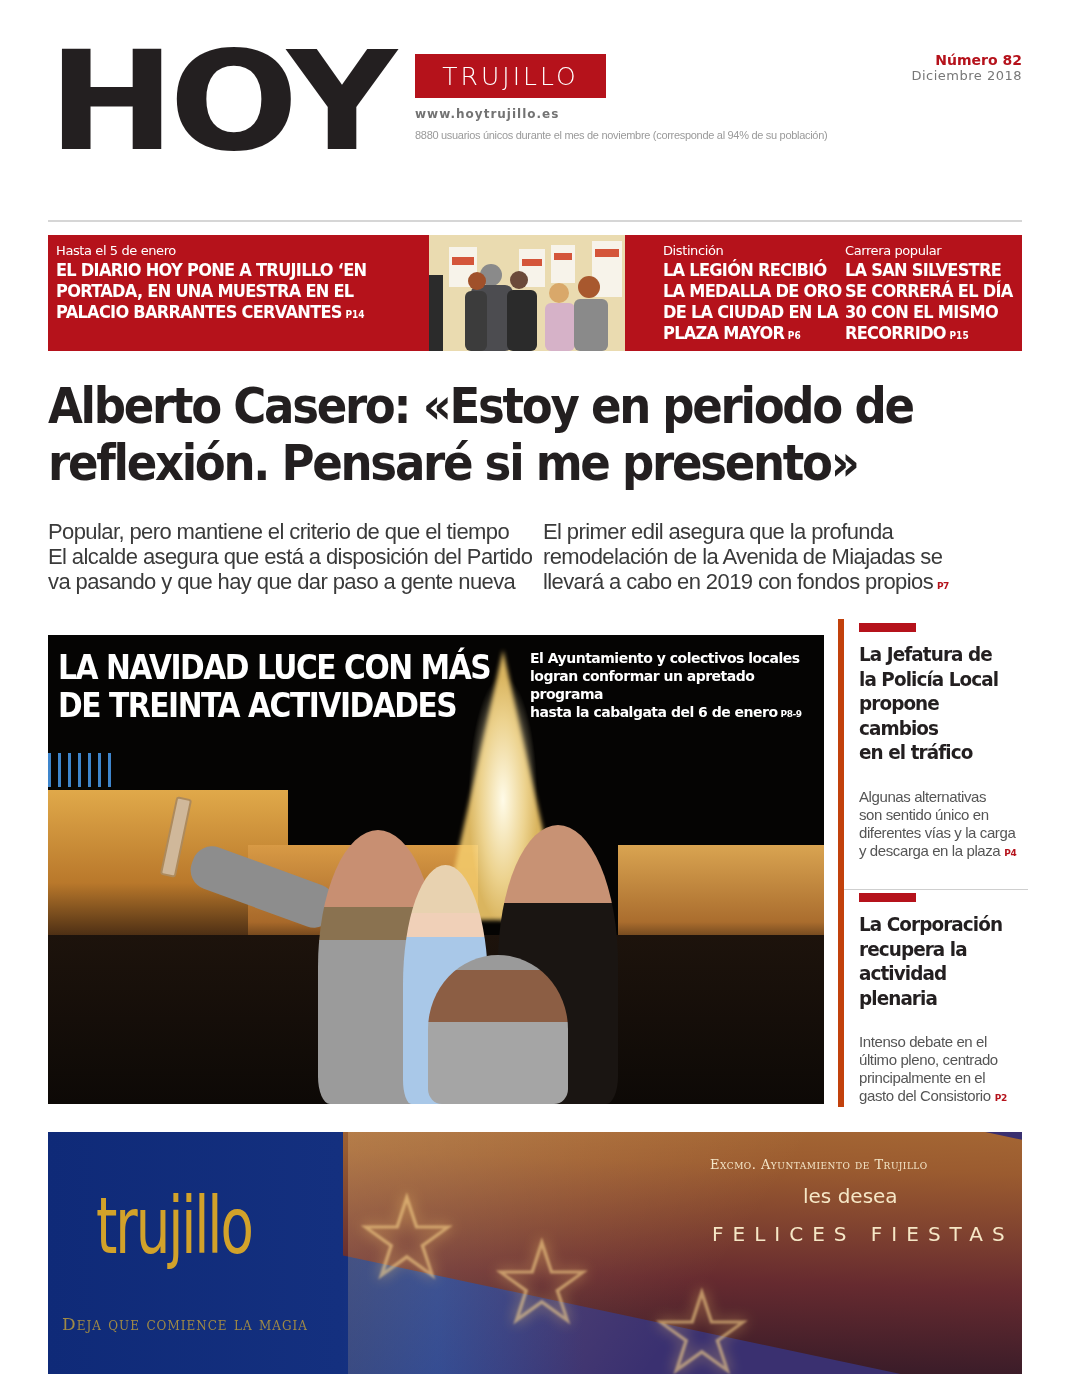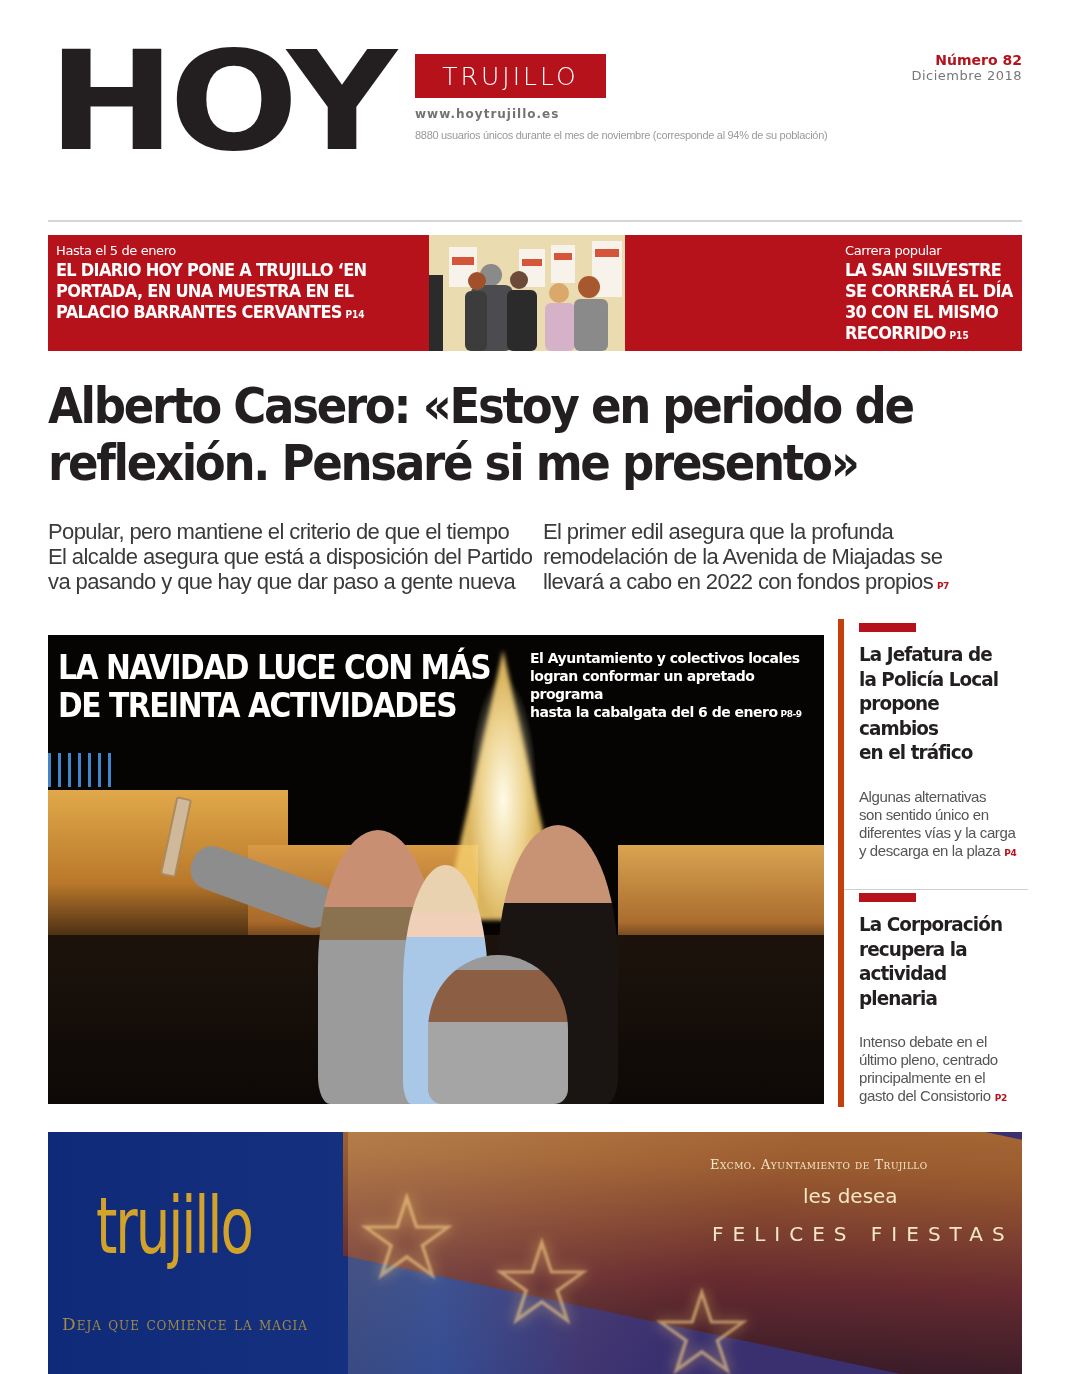--- a/index.html
+++ b/index.html
@@ -140,20 +140,27 @@
       <circle cx="48" cy="46" r="9" fill="#a0502a"></circle>
         <rect x="36" y="56" width="22" height="60" rx="6" fill="#3c3c3c"></rect>
       <circle cx="130" cy="58" r="10" fill="#d9a86a"></circle>
         <rect x="116" y="68" width="30" height="48" rx="6" fill="#d6b2c8"></rect>
       <circle cx="160" cy="52" r="11" fill="#a8582e"></circle>
         <rect x="145" y="64" width="34" height="52" rx="6" fill="#8a8a8a"></rect>
       <rect x="0" y="40" width="14" height="76" fill="#2b2b2b"></rect>
     </svg>
   </div>
 
+  <div class="item" style="left:615px;">
+    <div class="kicker">Distinción</div>
+    <div class="head">LA LEGIÓN RECIBIÓ</div>
+    <div class="head">LA MEDALLA DE ORO</div>
+    <div class="head">DE LA CIUDAD EN LA</div>
+    <div class="head"><span>PLAZA MAYOR</span><span class="page-ref">P6</span></div>
+  </div>
 
   <div class="item" style="left:797px;">
     <div class="kicker">Carrera popular</div>
     <div class="head">LA SAN SILVESTRE</div>
     <div class="head">SE CORRERÁ EL DÍA</div>
     <div class="head">30 CON EL MISMO</div>
     <div class="head"><span>RECORRIDO</span><span class="page-ref">P15</span></div>
   </div>
 </div>
 
@@ -162,21 +169,21 @@
   <div>reflexión. Pensaré si me presento»</div>
 </div>
 <div class="deck left">
   <div>Popular, pero mantiene el criterio de que el tiempo</div>
   <div>El alcalde asegura que está a disposición del Partido</div>
   <div>va pasando y que hay que dar paso a gente nueva</div>
 </div>
 <div class="deck right">
   <div>El primer edil asegura que la profunda</div>
   <div>remodelación de la Avenida de Miajadas se</div>
-  <div><span>llevará a cabo en 2022 con fondos propios</span><span class="red-ref">P7</span></div>
+  <div><span>llevará a cabo en 2019 con fondos propios</span><span class="red-ref">P7</span></div>
 </div>
 
 <div class="photo-story">
   <div class="lights-l"></div>
   <div class="building-l"></div>
   <div class="building-m"></div>
   <div class="building-r"></div>
   <div class="tree"></div>
   <div class="tree-glow"></div>
   <div class="crowd"></div>

